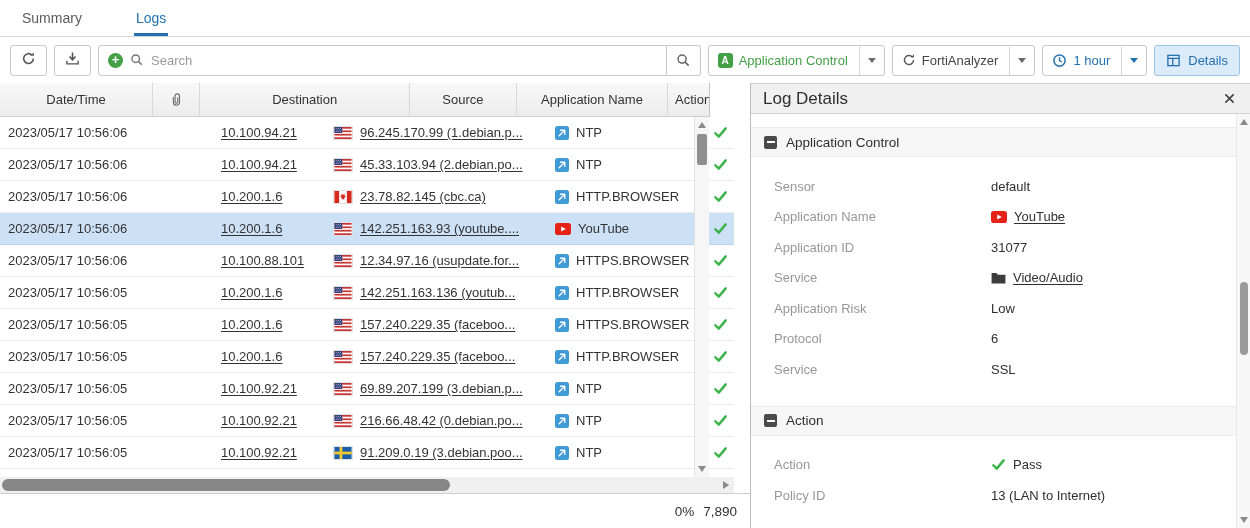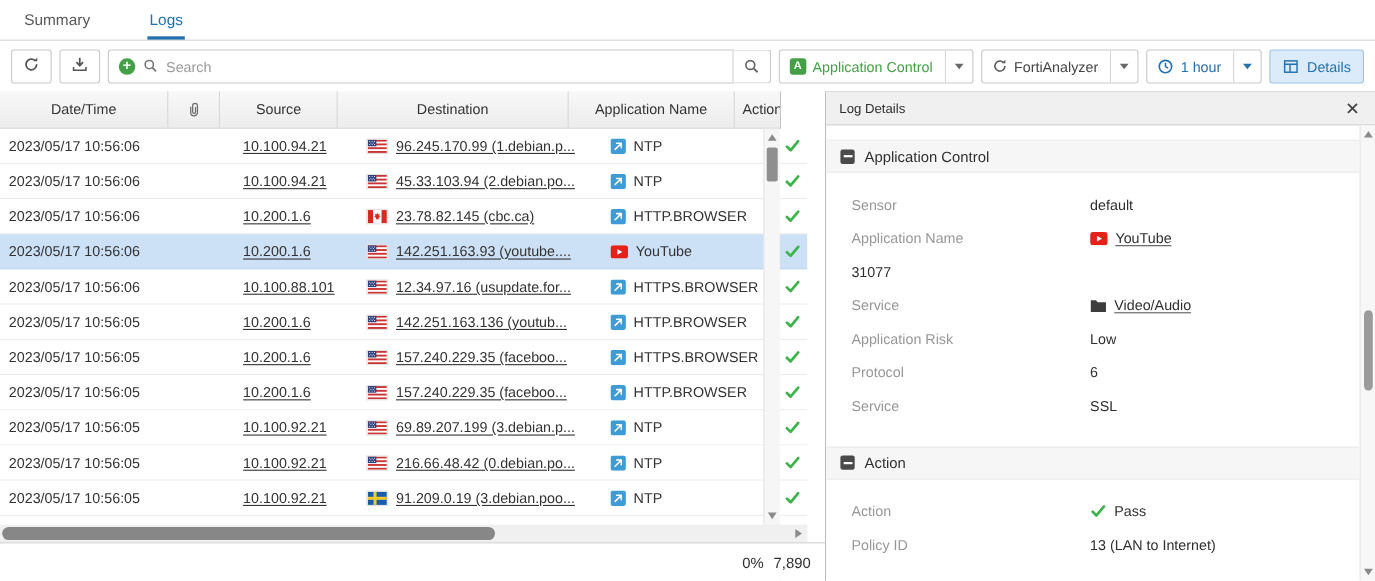--- a/index.html
+++ b/index.html
@@ -59,21 +59,21 @@
   .arr.down{bottom:5px;border-top:6px solid #8a8a8a}
   .h-scroll{position:absolute;left:0;top:394px;width:734px;height:16px;background:#f0f0f0}
   .h-thumb{position:absolute;left:2px;top:2px;width:448px;height:12px;background:#878787;border-radius:6px;cursor:pointer}
   .h-arr-right{position:absolute;right:5px;top:4px;width:0;height:0;border-top:4.5px solid transparent;border-bottom:4.5px solid transparent;border-left:6px solid #8a8a8a}
   .scroll-corner{position:absolute;right:0;top:394px;width:16px;height:16px;background:#f0f0f0}
 
   .table-footer{position:absolute;left:0;bottom:0;width:750px;height:35px;border-top:1px solid #cfcfcf;display:flex;align-items:center;justify-content:flex-end;gap:9px;padding-right:13px;background:#fff;font-size:13.5px;color:#2f2f2f}
 
   
   .details{position:absolute;left:750px;top:83px;width:500px;height:445px;background:#fff;border-left:1px solid #bdbdbd;border-top:1px solid #cfcfcf;overflow:hidden}
-  .details-header{height:30px;background:#f0f0f0;border-bottom:1px solid #d2d2d2;display:flex;align-items:center;padding:0 12px;font-size:12px;color:#2f2f2f}
+  .details-header{height:30px;background:#f0f0f0;border-bottom:1px solid #d2d2d2;display:flex;align-items:center;padding:0 12px;font-size:17px;color:#2f2f2f}
   .close-x{margin-left:auto;display:flex;align-items:center;justify-content:center;width:18px;height:18px;cursor:pointer;color:#444}
   .details-body{position:absolute;top:30px;left:0;right:14px;bottom:0;overflow:hidden;padding-top:13px}
   .section{margin-bottom:21px}
   .section-header{height:30px;background:#f6f6f6;border-top:1px solid #ececec;border-bottom:1px solid #ececec;display:flex;align-items:center;gap:9px;padding:0 13px;margin-bottom:14px;cursor:pointer}
   .minus-box{width:13px;height:13px;background:#4a4a4a;border-radius:2px;position:relative;flex:none}
   .minus-box::after{content:"";position:absolute;left:2.5px;right:2.5px;top:5.5px;height:2px;background:#fff}
   .section-title{color:#2f2f2f;font-size:13.5px}
   .field{display:flex;align-items:center;height:30.5px;padding-left:23px}
   .field-label{width:217px;color:#979797;flex:none}
   .field-value{color:#2f2f2f;display:flex;align-items:center;gap:7px;overflow:hidden;white-space:nowrap}
@@ -177,22 +177,22 @@
   <div class="table-area">
     <div class="thead">
       <div class="th c-dt">Date/Time</div>
       <div class="th c-att">
         <span style="display:inline-flex;line-height:0">
             <svg viewBox="0 0 16 16" width="14" height="14">
               <path d="M5 4.5v6a3.5 3.5 0 0 0 7 0v-7a2.5 2.5 0 0 0-5 0v6.5a1.5 1.5 0 0 0 3 0V5" fill="none" stroke="#6e6e6e" stroke-width="1.3"></path>
             </svg>
           </span>
       </div>
+      <div class="th c-dst">Destination</div>
       <div class="th c-src">Source</div>
-      <div class="th c-dst">Destination</div>
       <div class="th c-app">Application Name</div>
       <div class="th c-act">Action</div>
     </div>
 
     <div class="rows-viewport">
   <div class="trow">
     <div class="cell c-dt">2023/05/17 10:56:06</div>
     <div class="cell c-att"></div>
     <div class="cell c-src">
             <span class="link">10.100.94.21</span>
@@ -765,20 +765,21 @@
                   <svg viewBox="0 0 16 12" width="16" height="12">
                     <rect width="16" height="12" rx="2.8" fill="#e62117"></rect>
                     <path d="M6.2 3.4l4.6 2.6-4.6 2.6z" fill="#fff"></path>
                   </svg>
                 </span>
       <span class="val-text link">YouTube</span>
     </div>
   </div>
 
   <div class="field">
+    <div class="field-label">Application ID</div>
     <div class="field-value">
 
       <span class="val-text">31077</span>
     </div>
   </div>
 
   <div class="field">
     <div class="field-label">Service</div>
     <div class="field-value">
       <span class="f-icon" style="display: inline-flex;">

